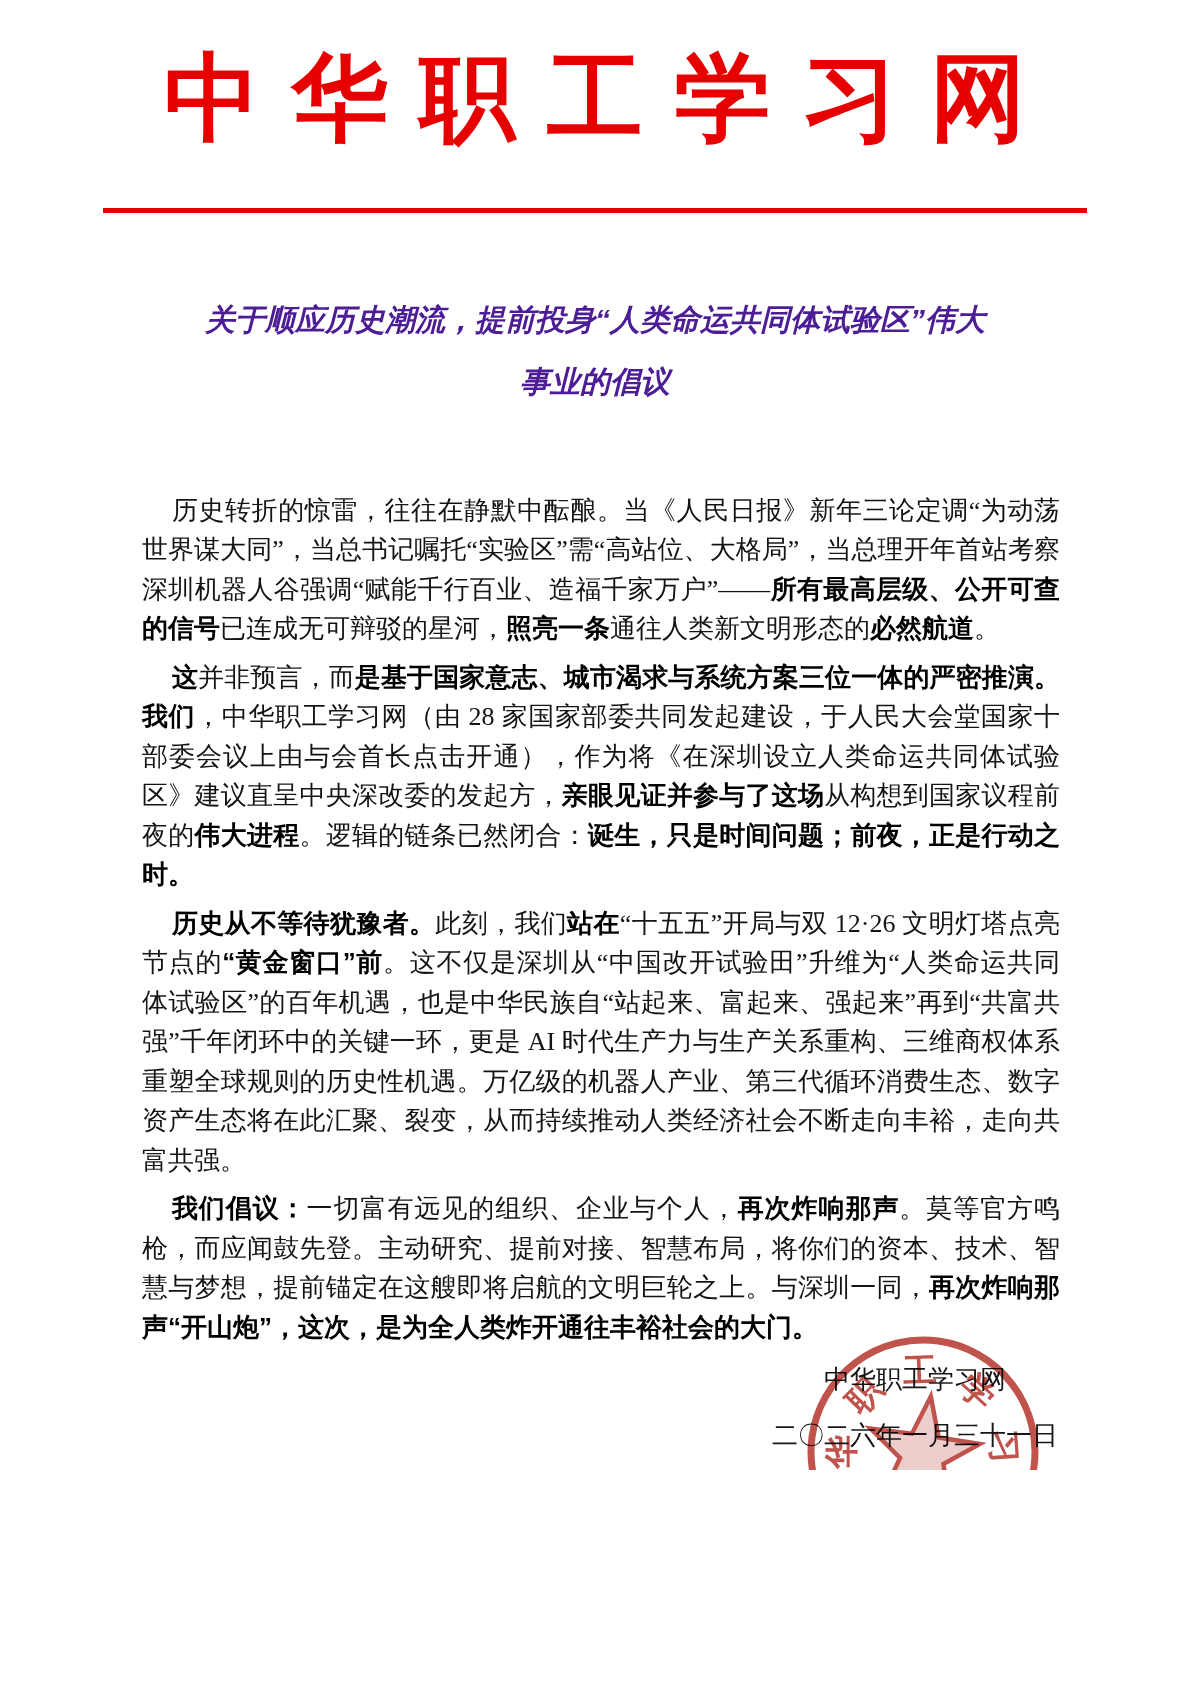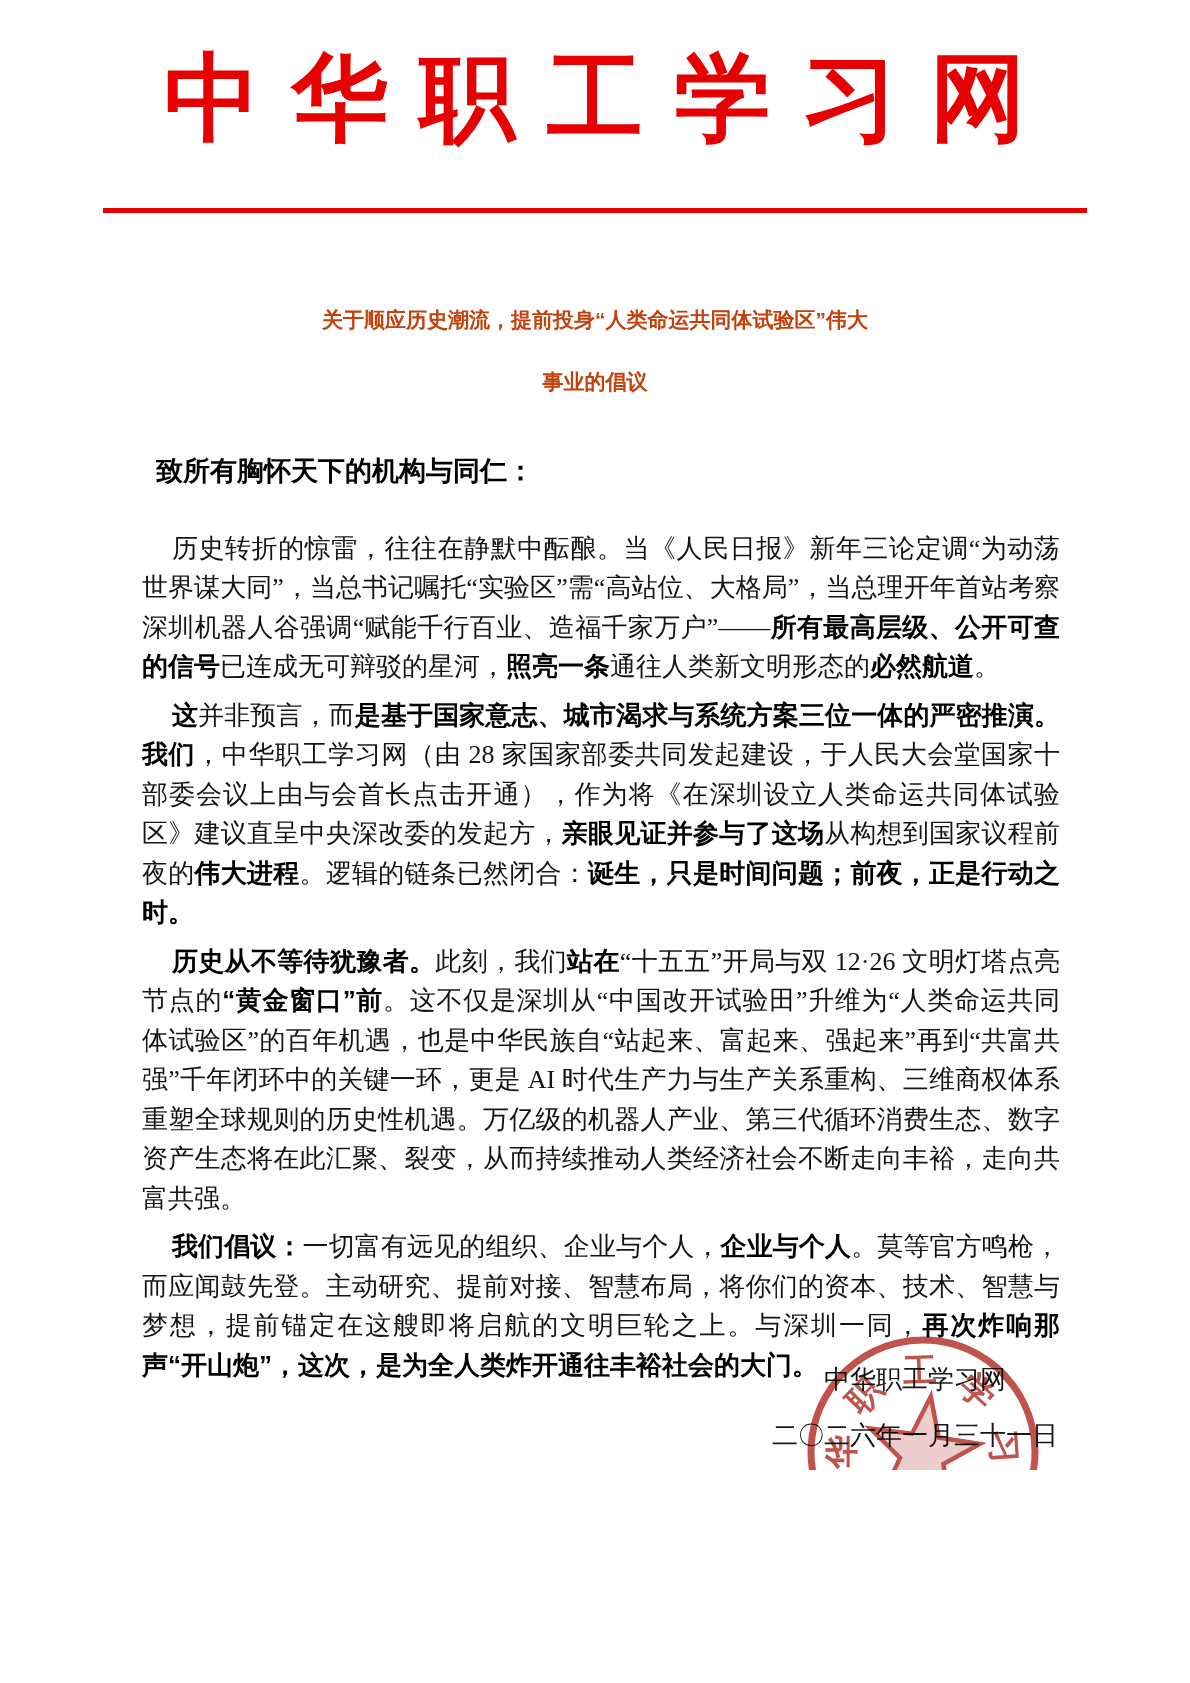--- a/index.html
+++ b/index.html
@@ -13,28 +13,28 @@
   .masthead {
     margin:44px 88px 0; text-align:center; white-space:nowrap;
     font-family:"Liberation Sans","DejaVu Sans",sans-serif;
     font-weight:bold; font-size:96px; line-height:1.12;
     color:var(--red); letter-spacing:0.33em; text-indent:0.33em;
   }
   .red-rule { height:5px; background:var(--red); margin:56px 103px 0; }
   .doc-title {
     margin:76px 70px 0; text-align:center;
     font-family:"Liberation Sans","DejaVu Sans",sans-serif;
-    font-weight:bold; font-size:21px; line-height:62px; color:#c2410c;
+    font-weight:bold; font-size:30px; line-height:62px; color:#4c1d95;font-style:italic;
   }
   .salutation {
     margin:40px 0 0 156px;
     font-family:"Liberation Sans","DejaVu Sans",sans-serif;
     font-weight:bold; font-size:27px; color:#000;
   }
-  .body-wrap { margin:40px 130px 0 142px; }
+  .body-wrap { margin:78px 130px 0 142px; }
   .para {
     font-size:26px; line-height:39.5px; text-align:justify;
     text-indent:1.15em; margin:0 0 9px 0; color:#141414;
   }
   .para b {
     font-family:"Liberation Sans","DejaVu Sans",sans-serif;
     font-weight:bold; color:#000;
   }
   .signature {
     position:absolute; left:655px; top:1352px; width:520px;
@@ -56,27 +56,26 @@
 <div class="page">
 
   <h1 class="masthead">中华职工学习网</h1>
   <div class="red-rule"></div>
 
   <h2 class="doc-title">
     <span>关于顺应历史潮流，提前投身“人类命运共同体试验区”伟大</span><br>
     <span>事业的倡议</span>
   </h2>
 
-  <p class="salutation">致所有胸怀天下的机构与同仁：</p>
 
   <div class="body-wrap">
       <p class="para"><span>历史转折的惊雷，往往在静默中酝酿。当《人民日报》新年三论定调“为动荡世界谋大同”，当总书记嘱托“实验区”需“高站位、大格局”，当总理开年首站考察深圳机器人谷强调“赋能千行百业、造福千家万户”——</span><b>所有最高层级、公开可查的信号</b><span>已连成无可辩驳的星河，</span><b>照亮一条</b><span>通往人类新文明形态的</span><b>必然航道</b><span>。</span></p>
       <p class="para"><b>这</b><span>并非预言，而</span><b>是基于国家意志、城市渴求与系统方案三位一体的严密推演。我们</b><span>，中华职工学习网（由 28 家国家部委共同发起建设，于人民大会堂国家十部委会议上由与会首长点击开通），作为将《在深圳设立人类命运共同体试验区》建议直呈中央深改委的发起方，</span><b>亲眼见证并参与了这场</b><span>从构想到国家议程前夜的</span><b>伟大进程</b><span>。逻辑的链条已然闭合：</span><b>诞生，只是时间问题；前夜，正是行动之时。</b></p>
       <p class="para"><b>历史从不等待犹豫者。</b><span>此刻，我们</span><b>站在</b><span>“十五五”开局与双 12·26 文明灯塔点亮节点的</span><b>“黄金窗口”前</b><span>。这不仅是深圳从“中国改开试验田”升维为“人类命运共同体试验区”的百年机遇，也是中华民族自“站起来、富起来、强起来”再到“共富共强”千年闭环中的关键一环，更是 AI 时代生产力与生产关系重构、三维商权体系重塑全球规则的历史性机遇。万亿级的机器人产业、第三代循环消费生态、数字资产生态将在此汇聚、裂变，从而持续推动人类经济社会不断走向丰裕，走向共富共强。</span></p>
-      <p class="para"><b>我们倡议：</b><span>一切富有远见的组织、企业与个人，</span><b>企业与个人</b><span>。莫等官方鸣枪，而应闻鼓先登。主动研究、提前对接、智慧布局，将你们的资本、技术、智慧与梦想，提前锚定在这艘即将启航的文明巨轮之上。与深圳一同，</span><b>再次炸响那声“开山炮”，这次，是为全人类炸开通往丰裕社会的大门。</b></p>
+      <p class="para"><b>我们倡议：</b><span>一切富有远见的组织、企业与个人，</span><b>再次炸响那声</b><span>。莫等官方鸣枪，而应闻鼓先登。主动研究、提前对接、智慧布局，将你们的资本、技术、智慧与梦想，提前锚定在这艘即将启航的文明巨轮之上。与深圳一同，</span><b>再次炸响那声“开山炮”，这次，是为全人类炸开通往丰裕社会的大门。</b></p>
     </div>
 
   <div class="signature">
     <div>中华职工学习网</div>
     <div>二〇二六年一月三十一日</div>
   </div>
 
   <svg class="seal" viewBox="0 0 268 268">
     <circle cx="134" cy="134" r="112" fill="none" stroke="var(--seal)" stroke-width="7"></circle>
     <polygon id="seal-star" fill="var(--seal)" fill-opacity="0.28" stroke="var(--seal)" stroke-width="4.5" points="134.0,78.0 147.5,117.4 189.2,118.1 155.9,143.1 168.1,182.9 134.0,159.0 99.9,182.9 112.1,143.1 78.8,118.1 120.5,117.4"></polygon>

